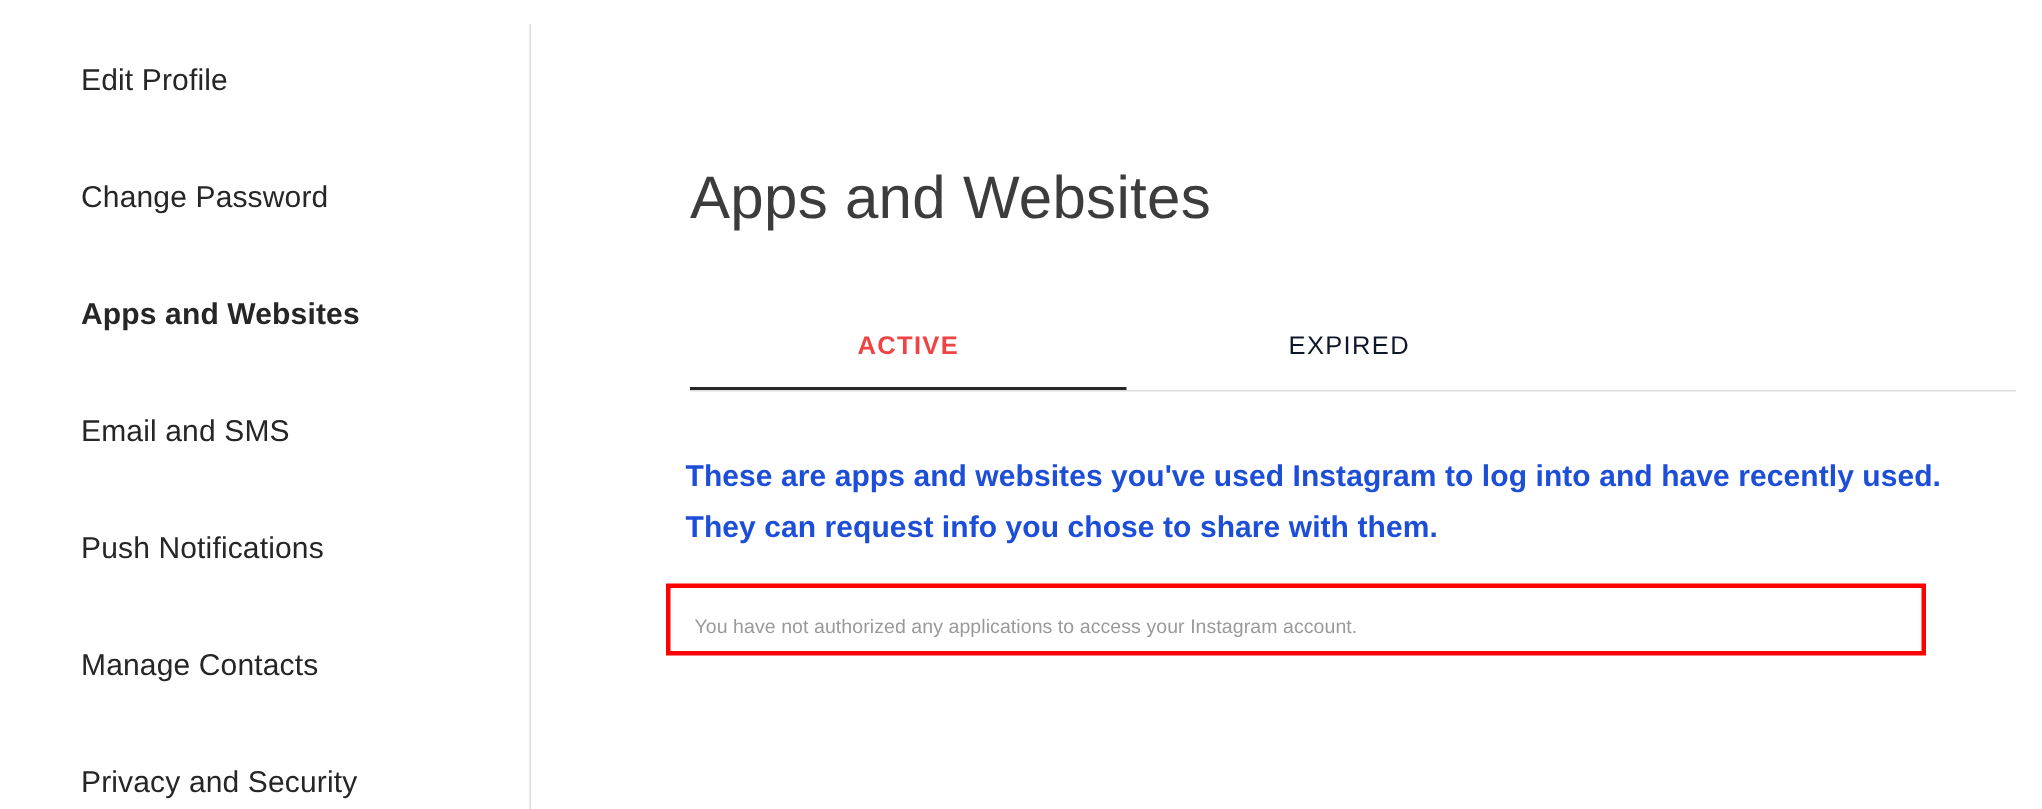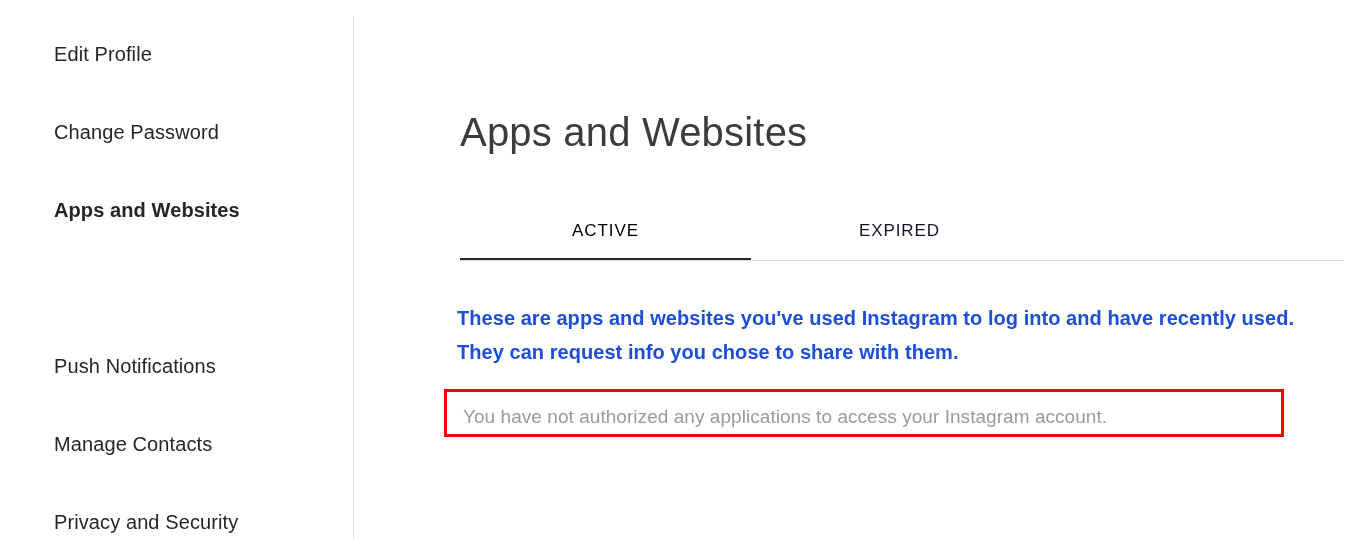--- a/index.html
+++ b/index.html
@@ -108,22 +108,22 @@
     letter-spacing: 0.9px;
     white-space: nowrap;
     background: transparent;
     border: none;
     font-family: "Liberation Sans", sans-serif;
   }
 
   .tab-active {
     left: 0;
     width: 291px;
-    color: #000000;
-    font-weight: 400;
+    color: #ef4444;
+    font-weight: 700;
   }
 
   .tab-active::after {
     content: "";
     position: absolute;
     left: 0;
     bottom: 0;
     width: 291px;
     height: 2px;
     background: #262626;
@@ -165,41 +165,44 @@
     background: #ffffff;
   }
 
   .empty-text {
     position: absolute;
     left: 12px;
     top: 0;
     height: 42px;
     display: flex;
     align-items: center;
-    font-size: 19px;
+    font-size: 13px;
     font-weight: 400;
     color: #9a9a9a;
     letter-spacing: 0.05px;
     white-space: nowrap;
   }
 </style>
 </head>
 <body>
 
 <div id="app">
 
   <nav class="sidebar">
     <div class="sidebar-item" style="top:19px">
       <span>Edit Profile</span>
     </div>
     <div class="sidebar-item" style="top:97px">
       <span>Change Password</span>
     </div>
     <div class="sidebar-item active" style="top:175px">
       <span>Apps and Websites</span>
+    </div>
+    <div class="sidebar-item" style="top:253px">
+      <span>Email and SMS</span>
     </div>
     <div class="sidebar-item" style="top:331px">
       <span>Push Notifications</span>
     </div>
     <div class="sidebar-item" style="top:409px">
       <span>Manage Contacts</span>
     </div>
     <div class="sidebar-item" style="top:487px">
       <span>Privacy and Security</span>
     </div>

